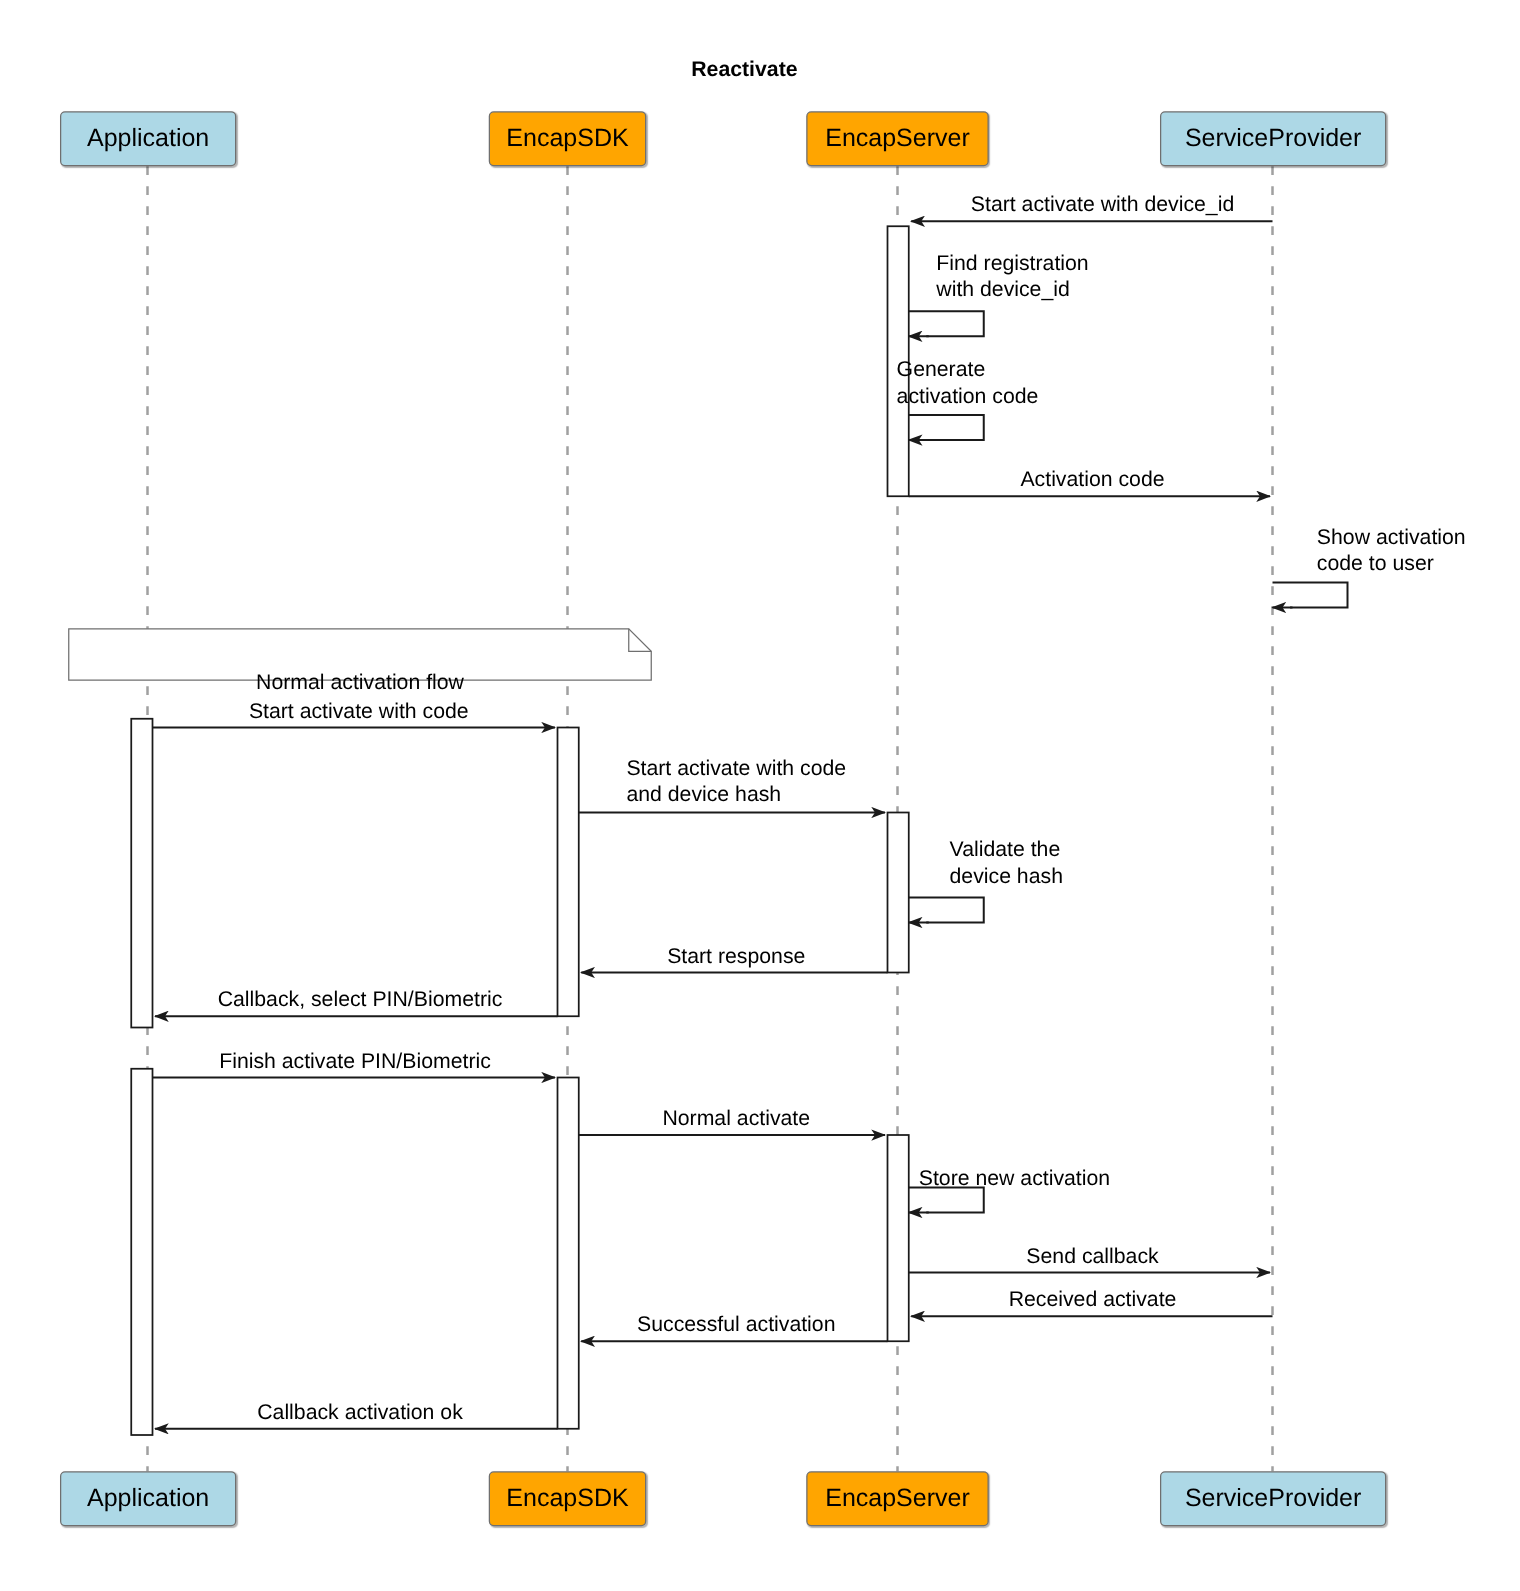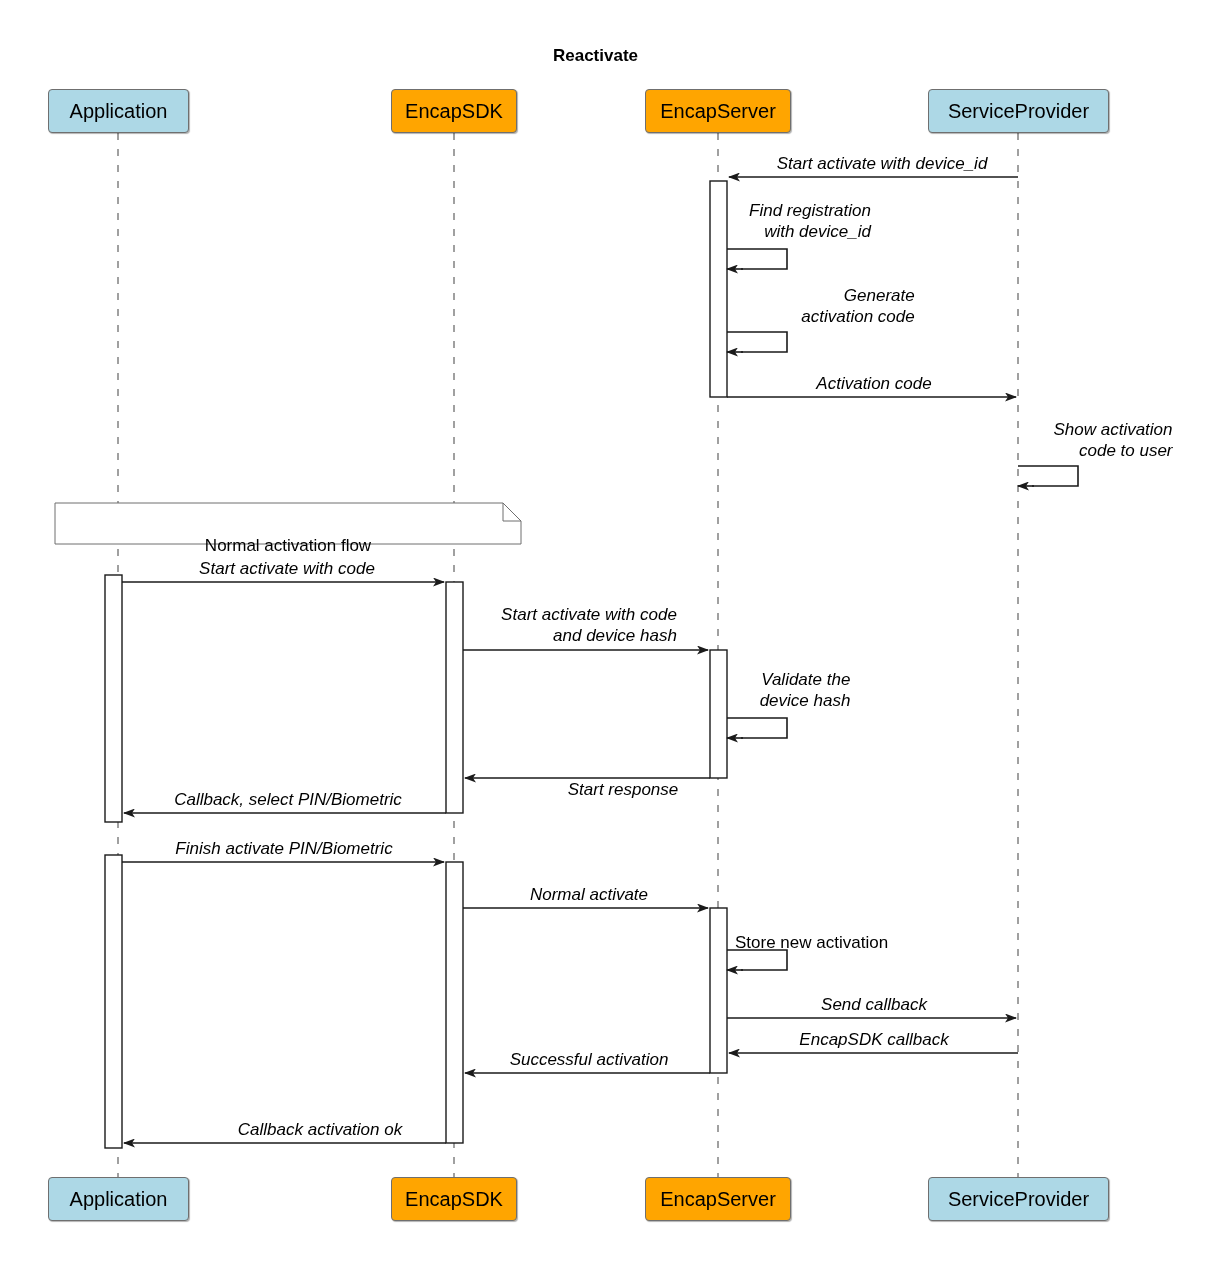--- a/index.html
+++ b/index.html
@@ -45,21 +45,21 @@
     white-space: nowrap;
     box-shadow: 1px 1px 1px rgba(0,0,0,0.30);
   }
   .msg-label {
     position: absolute;
     font-size: 17px;
     color: #000000;
     white-space: nowrap;
     line-height: 21px;
   }
-  .msg-label.center { transform: translateX(-50%); text-align: right; font-style: italic; }
+  .msg-label.center { transform: translateX(-50%); text-align: left; }
   .note-box-label {
     position: absolute;
     font-size: 17px;
     color: #000000;
     white-space: nowrap;
     transform: translateX(-50%);
     text-align: center;
   }
 </style>
 </head>
@@ -149,29 +149,29 @@
       </div>
       <div class="participant-box" style="left: 928px; top: 1177px; width: 181px; height: 44px; background: rgb(173, 216, 230);">
         <span>ServiceProvider</span>
       </div>
     </div>
   <div id="labels-layer">
       <div class="msg-label center" style="left: 882px; top: 153px;">Start activate with device_id</div>
       <div class="msg-label center" style="left: 874px; top: 373px;">Activation code</div>
       <div class="msg-label center" style="left: 287px; top: 558px;">Start activate with code</div>
       <div class="msg-label center" style="left: 589px; top: 604px;">Start activate with code<br>and device hash</div>
-      <div class="msg-label center" style="left: 623px; top: 754px; margin-top: 25px;">Start response</div>
+      <div class="msg-label center" style="left: 589px; top: 754px;">Start response</div>
       <div class="msg-label center" style="left: 288px; top: 789px;">Callback, select PIN/Biometric</div>
       <div class="msg-label center" style="left: 284px; top: 838px;">Finish activate PIN/Biometric</div>
       <div class="msg-label center" style="left: 589px; top: 884px;">Normal activate</div>
       <div class="msg-label center" style="left: 874px; top: 994px;">Send callback</div>
-      <div class="msg-label center" style="left: 874px; top: 1029px;">EncapSDK callback</div>
+      <div class="msg-label center" style="left: 874px; top: 1029px;">Received activate</div>
       <div class="msg-label center" style="left: 589px; top: 1049px;">Successful activation</div>
-      <div class="msg-label center" style="left: 288px; top: 1119px; margin-left: 32px;">Callback activation ok</div>
+      <div class="msg-label center" style="left: 288px; top: 1119px;">Callback activation ok</div>
       <div class="msg-label center" style="left: 810px; top: 200px;">Find registration<br>with device_id</div>
-      <div class="msg-label center" style="left: 858px; top: 285px;">Generate<br>activation code</div>
+      <div class="msg-label center" style="left: 774px; top: 285px;">Generate<br>activation code</div>
       <div class="msg-label center" style="left: 1113px; top: 419px;">Show activation<br>code to user</div>
       <div class="msg-label center" style="left: 805px; top: 669px;">Validate the<br>device hash</div>
       <div class="msg-label" style="left: 735px; top: 932px;">Store new activation</div>
       <div class="note-box-label" style="left: 288px; top: 512px; margin-top: 24px;">Normal activation flow</div>
     </div>
 
 </div>
 
 </body></html>

